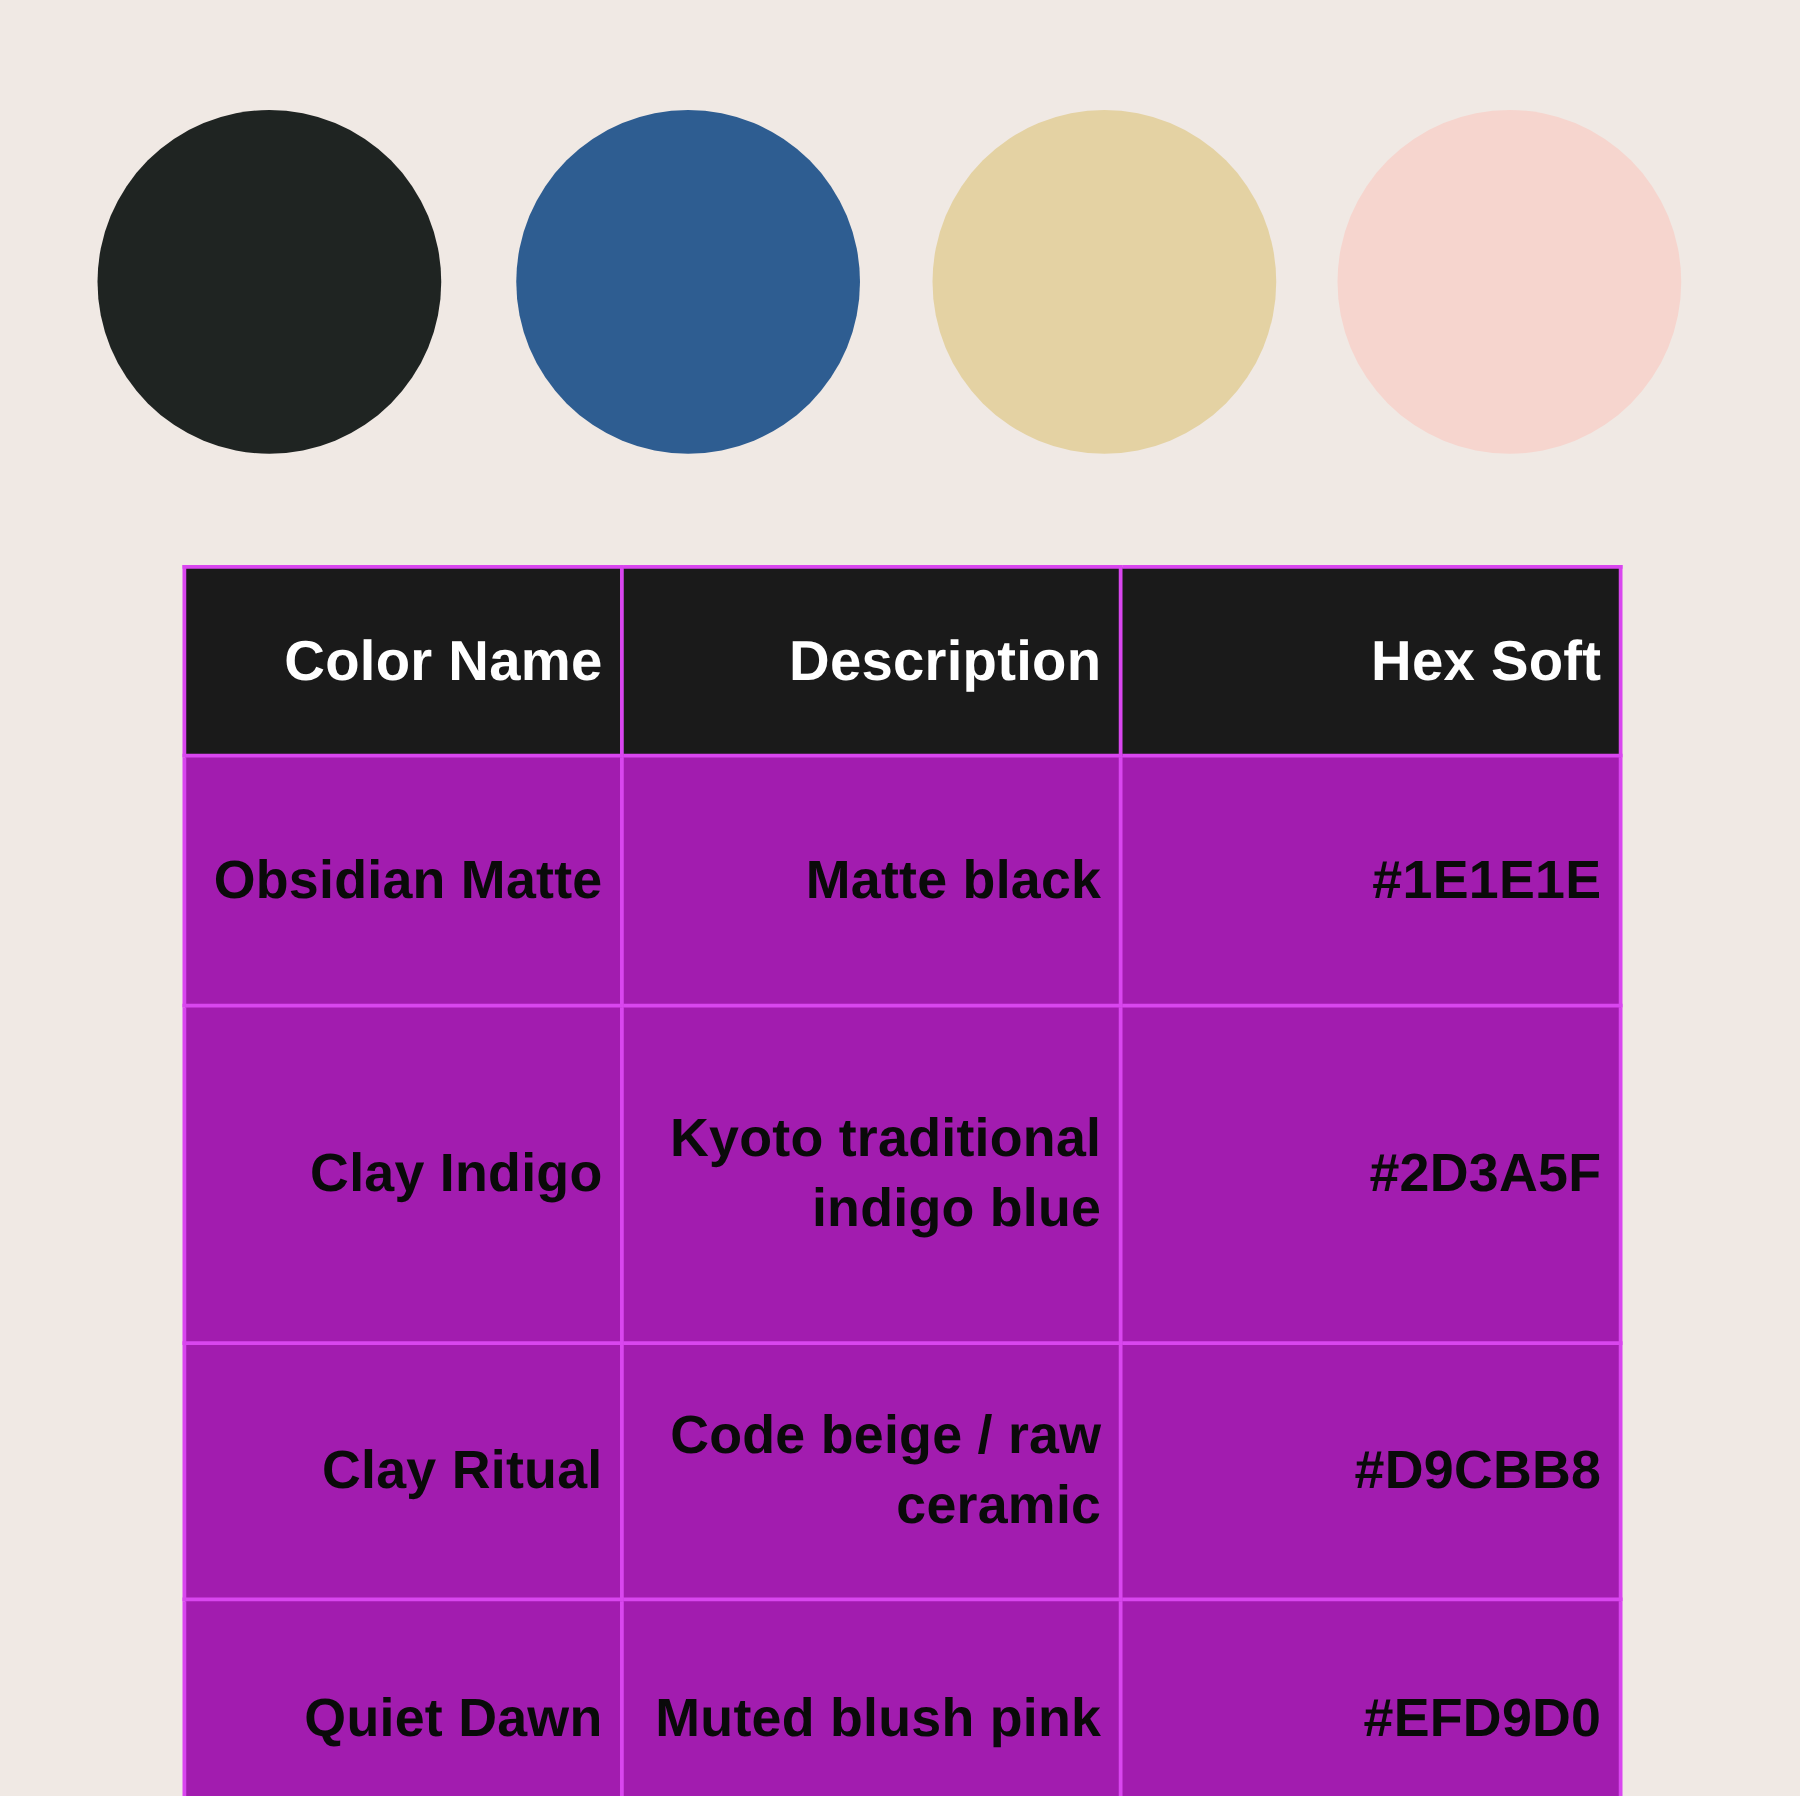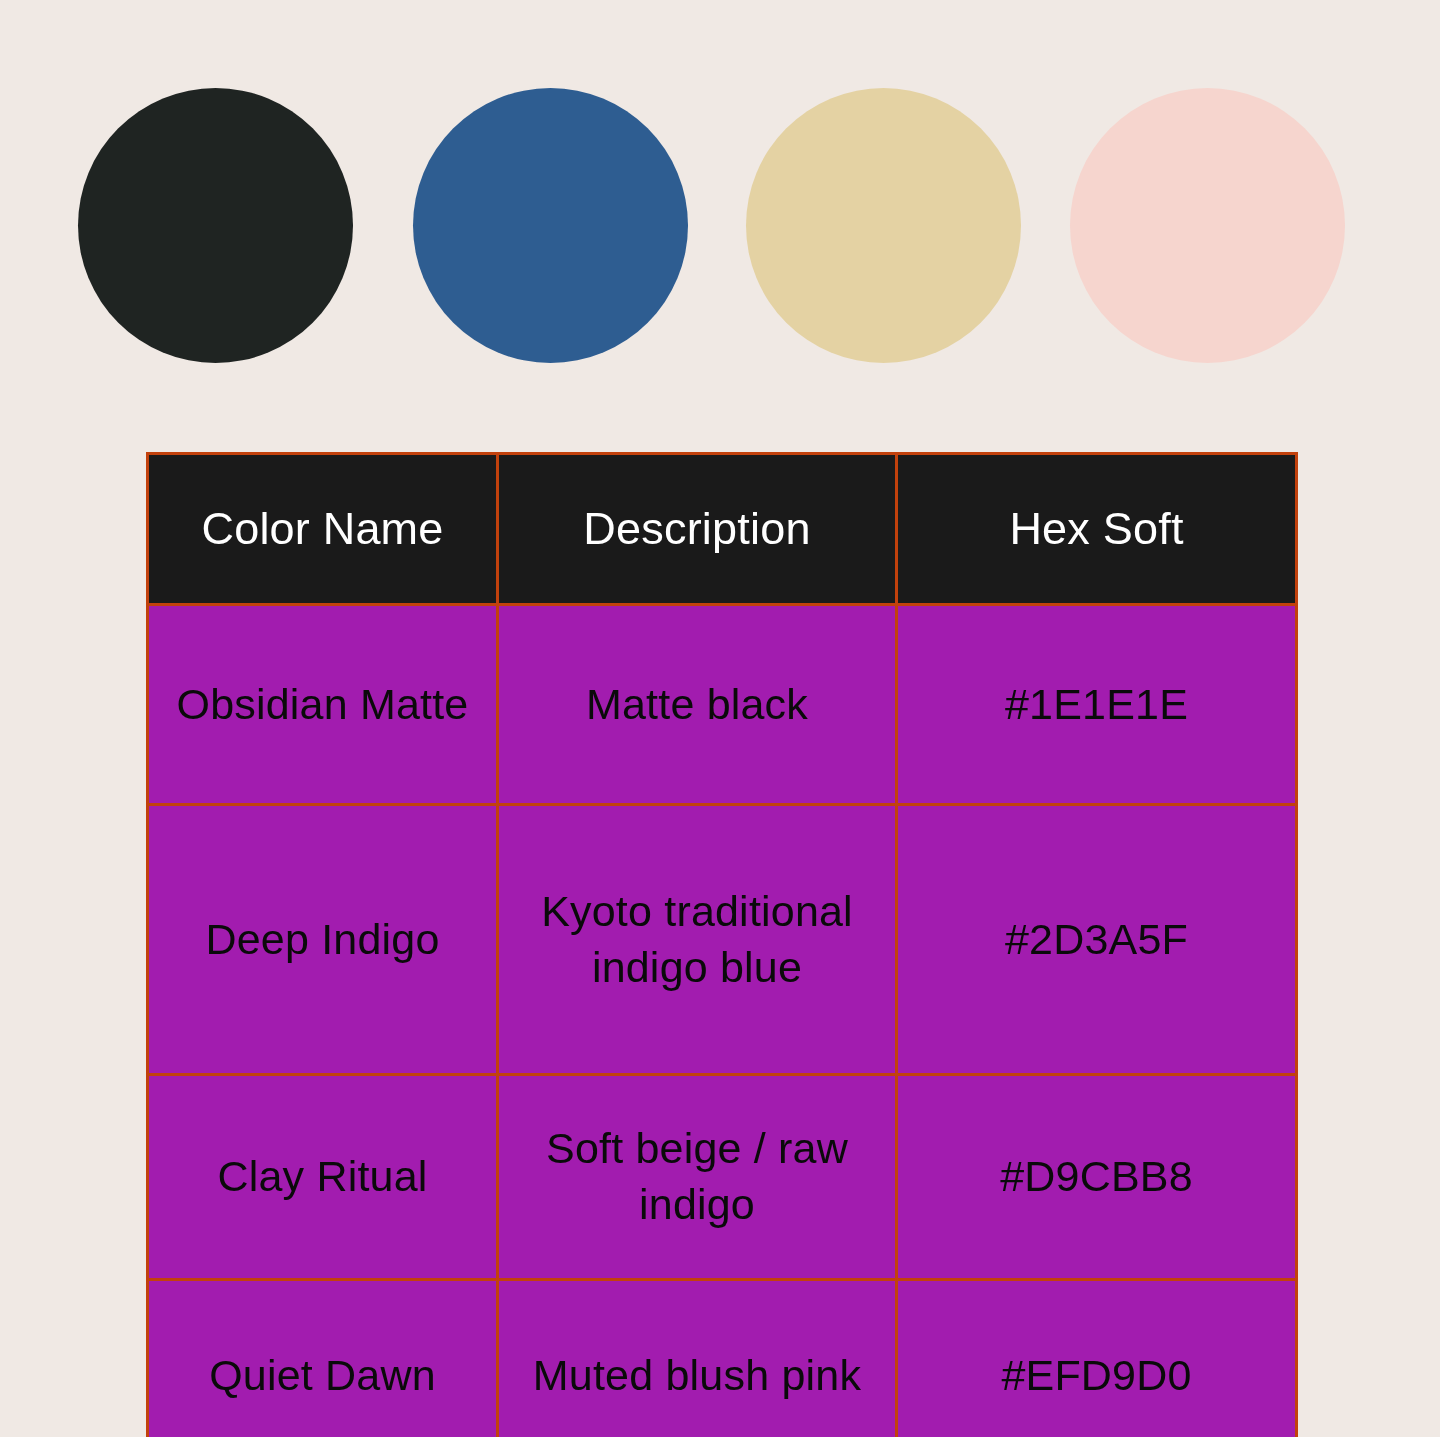--- a/index.html
+++ b/index.html
@@ -46,25 +46,25 @@
     width: 1149px;
     border-collapse: collapse;
     table-layout: fixed;
   }
   table.palette-table col.c0 { width: 350px; }
   table.palette-table col.c1 { width: 399px; }
   table.palette-table col.c2 { width: 400px; }
 
   table.palette-table th,
   table.palette-table td {
-    border: 3px solid #c2410c;
-    text-align: center;
+    border: 3px solid #d946ef;
+    text-align: right;
     vertical-align: middle;
     padding: 6px 14px;
-    font-weight: normal;
+    font-weight: bold;
     line-height: 1.30;
   }
   table.palette-table thead th {
     background: #1A1A1A;
     color: #FFFFFF;
     height: 136px;
     font-size: 45px;
     letter-spacing: 0.2px;
   }
   table.palette-table tbody td {
@@ -106,27 +106,27 @@
         <th>Hex Soft</th>
       </tr>
     </thead>
     <tbody>
       <tr class="row-0">
         <td class="cell-name">Obsidian Matte</td>
         <td class="cell-desc">Matte black</td>
         <td class="cell-hex">#1E1E1E</td>
       </tr>
       <tr class="row-1">
-        <td class="cell-name">Deep Indigo</td>
+        <td class="cell-name">Clay Indigo</td>
         <td class="cell-desc">Kyoto traditional indigo blue</td>
         <td class="cell-hex">#2D3A5F</td>
       </tr>
       <tr class="row-2">
         <td class="cell-name">Clay Ritual</td>
-        <td class="cell-desc">Soft beige / raw indigo</td>
+        <td class="cell-desc">Code beige / raw ceramic</td>
         <td class="cell-hex">#D9CBB8</td>
       </tr>
       <tr class="row-3">
         <td class="cell-name">Quiet Dawn</td>
         <td class="cell-desc">Muted blush pink</td>
         <td class="cell-hex">#EFD9D0</td>
       </tr>
     </tbody>
   </table>
 </div>

